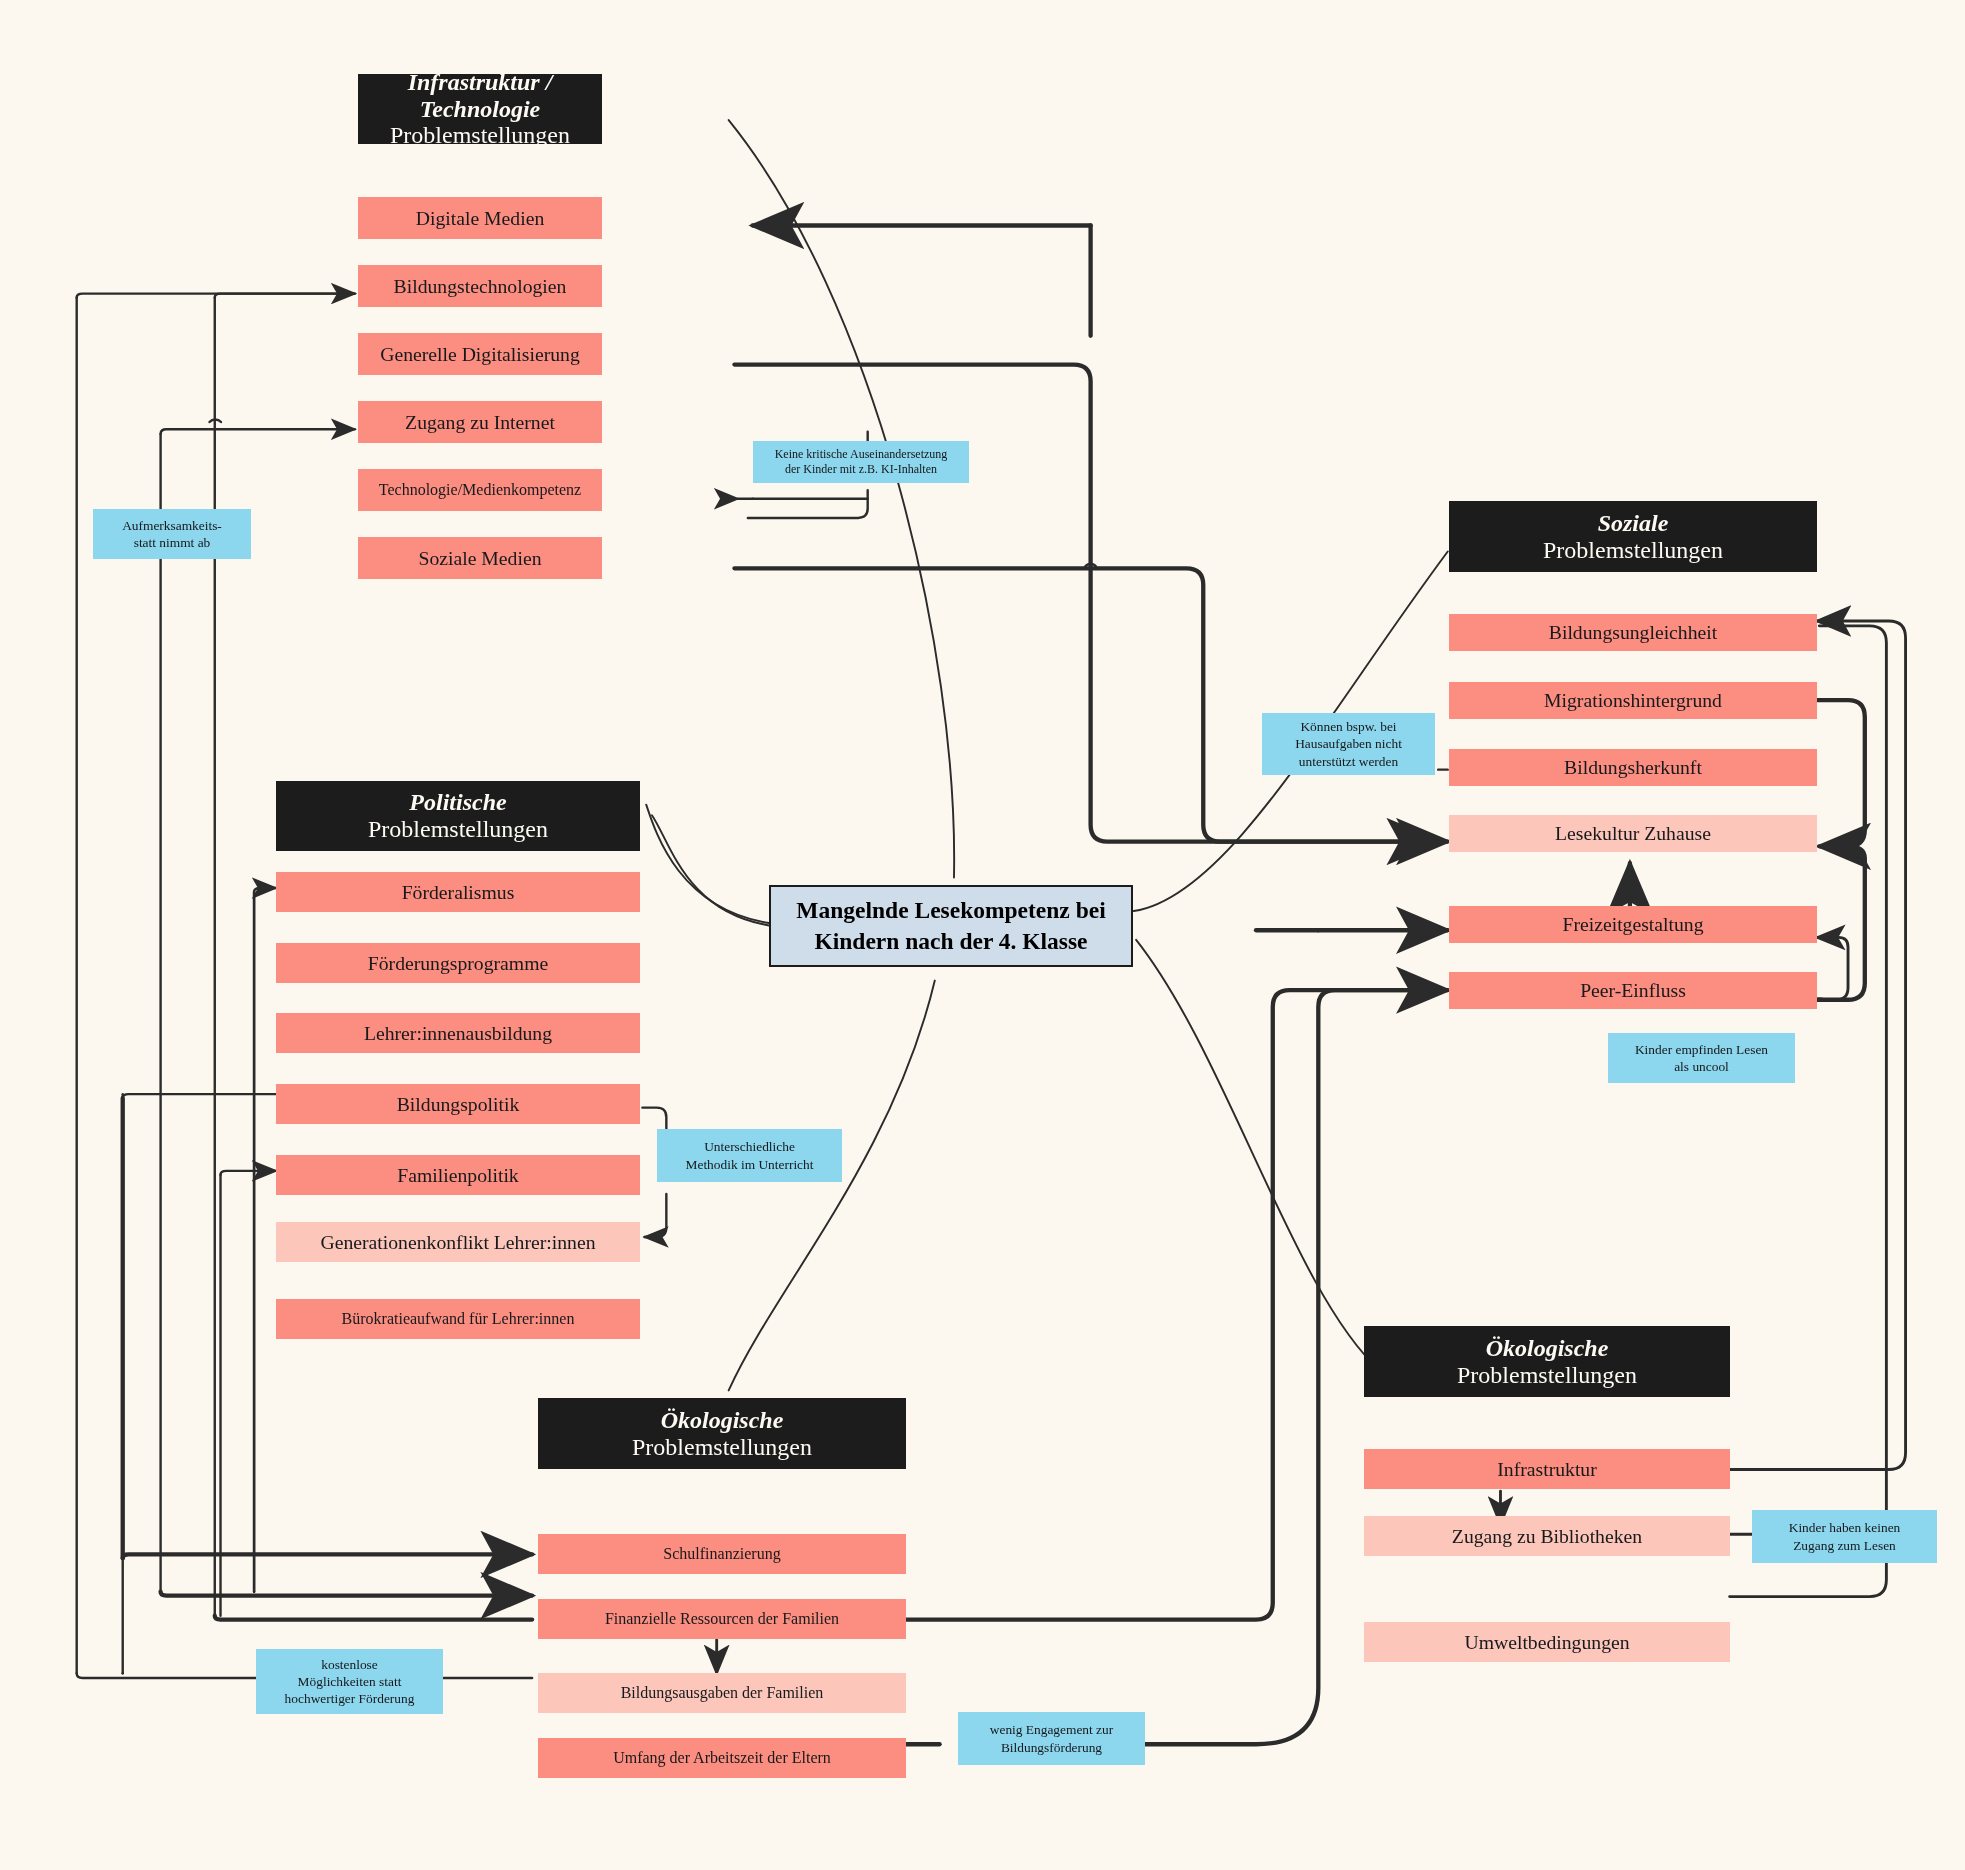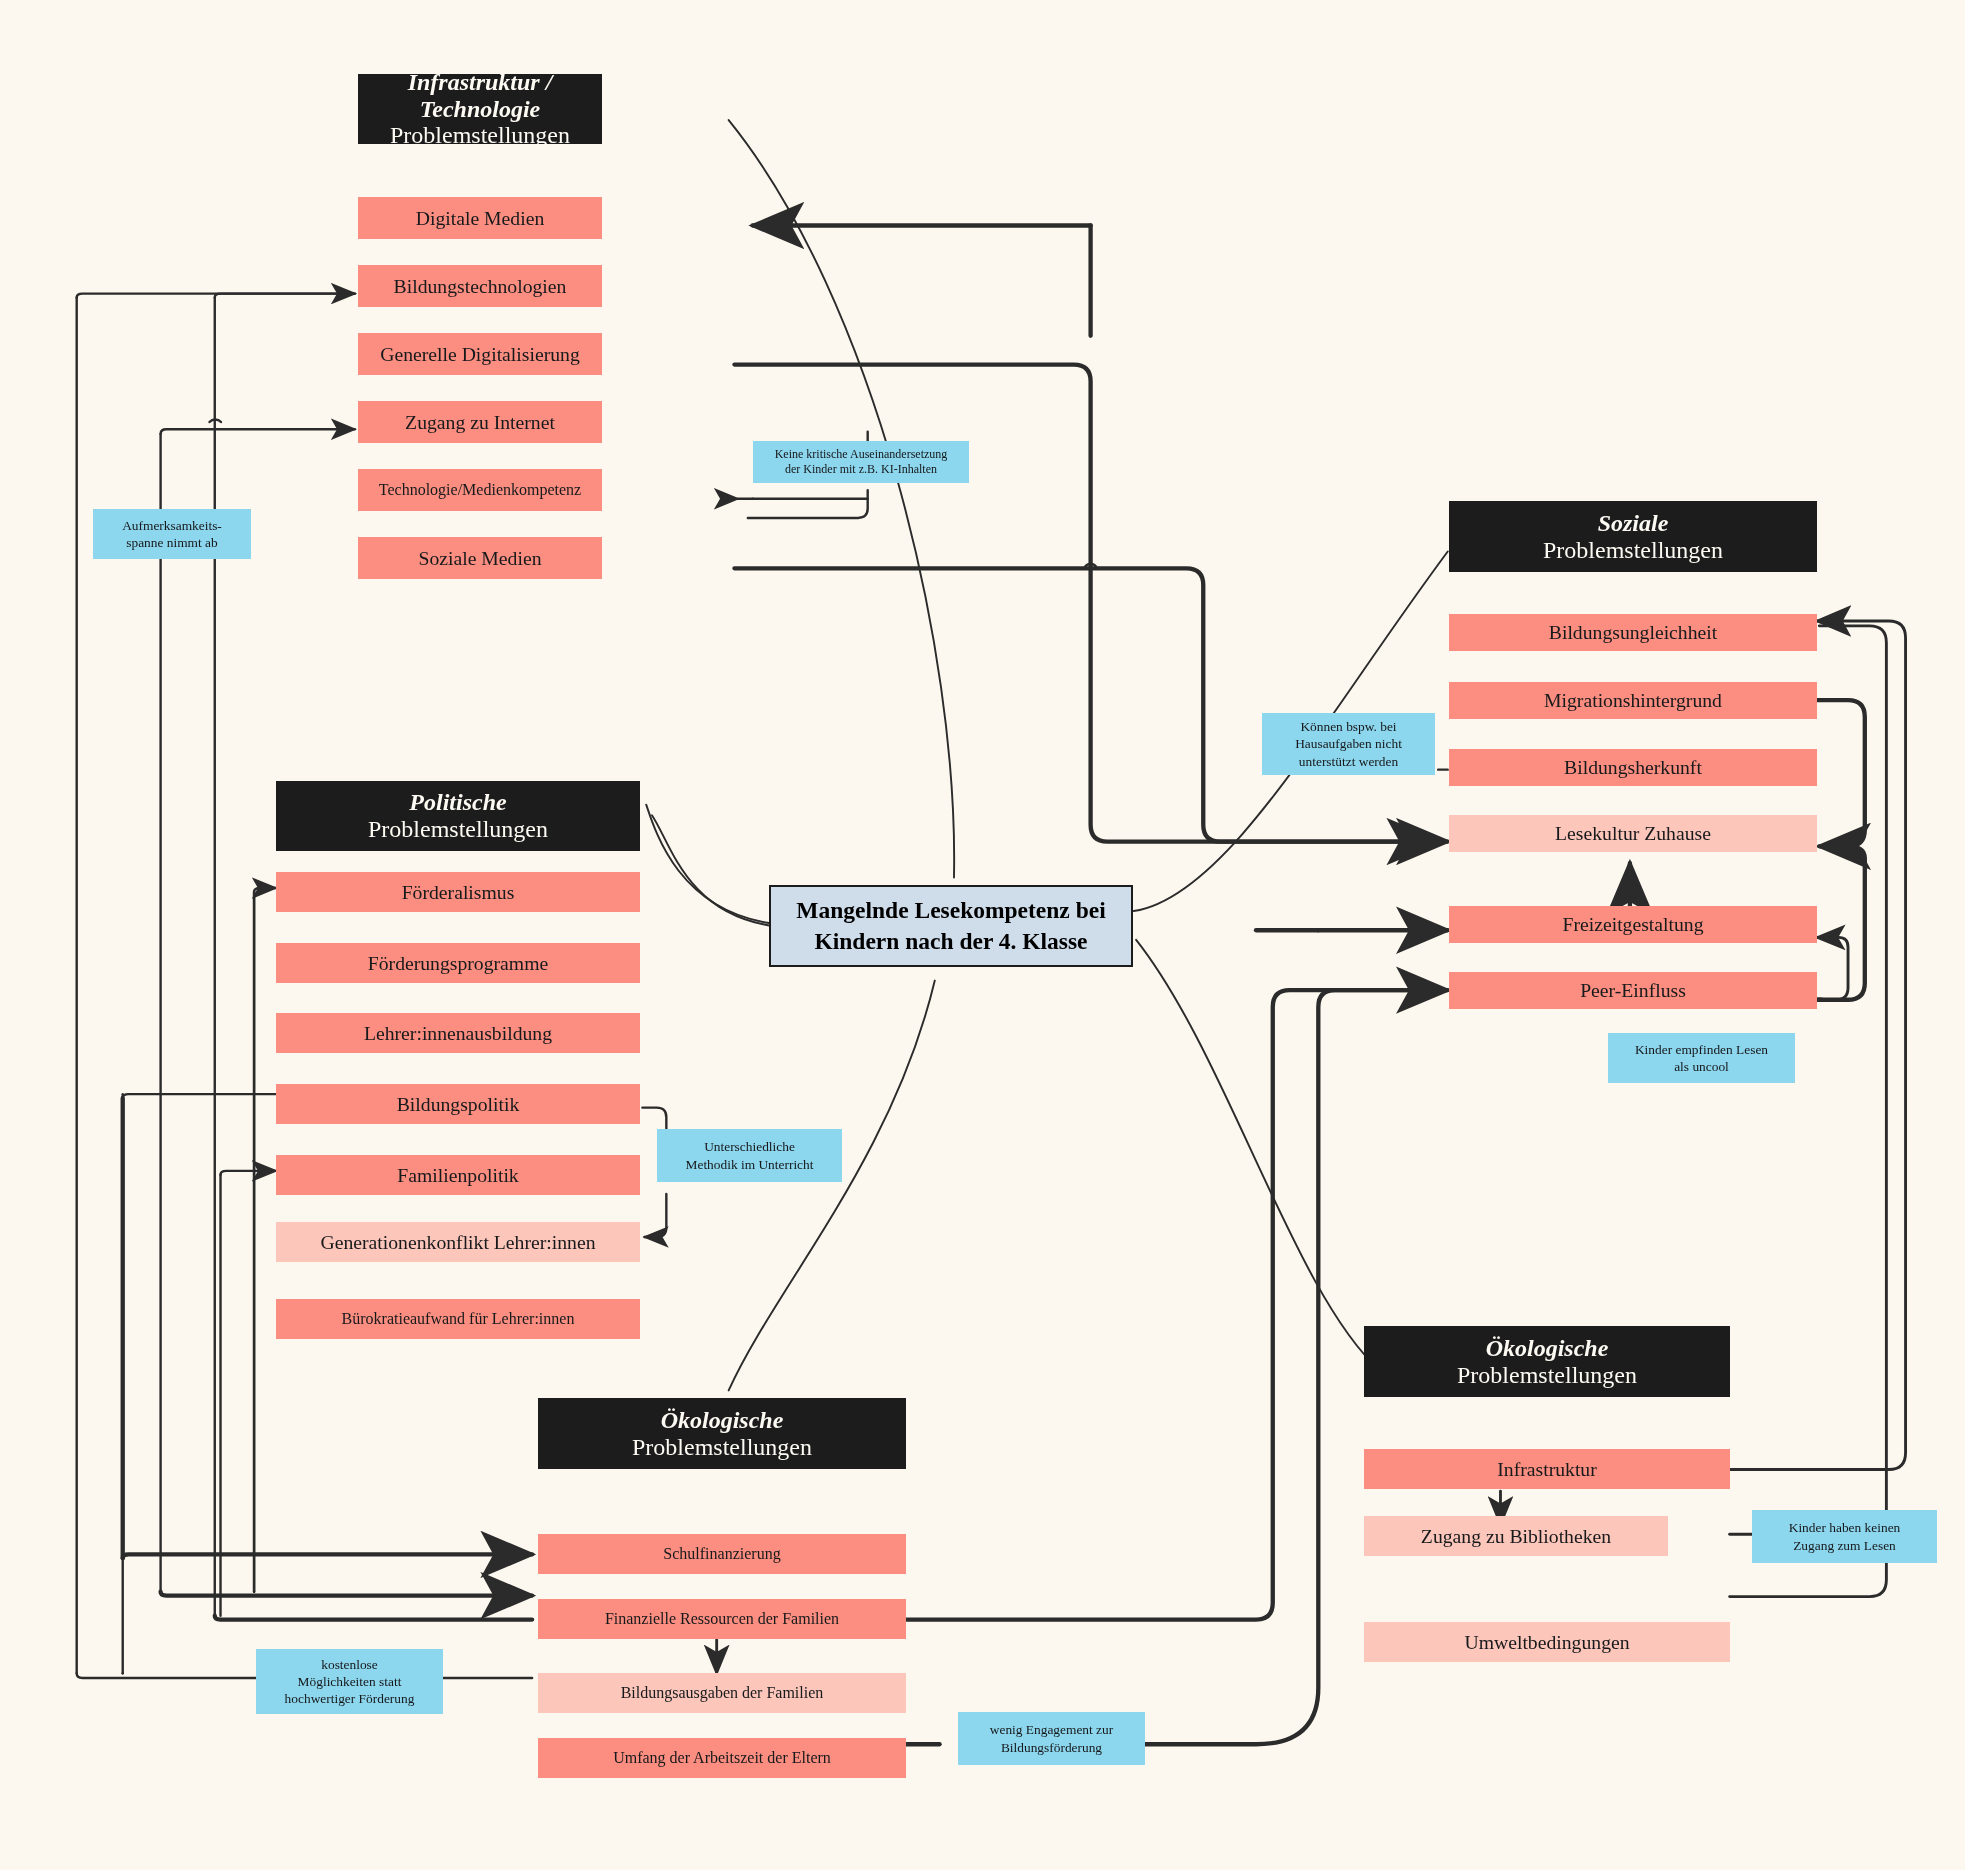--- a/index.html
+++ b/index.html
@@ -209,35 +209,35 @@
       <span>Umfang der Arbeitszeit der Eltern</span>
     </div>
 
   <div class="node cat" style="left:1364px;top:1326px;width:366px;height:71px;">
     <div class="l1">Ökologische</div>
     <div class="l2">Problemstellungen</div>
   </div>
   <div class="node item" style="left:1364px;top:1449px;width:366px;height:40px;">
       <span>Infrastruktur</span>
     </div>
-  <div class="node item pale" style="left:1364px;top:1516px;width:304px;height:40px;">
+  <div class="node item pale" style="left:1364px;top:1516px;width:366px;height:40px;">
       <span>Zugang zu Bibliotheken</span>
     </div>
   <div class="node item pale" style="left:1364px;top:1576px;width:366px;height:40px;margin-top:46px;">
       <span>Umweltbedingungen</span>
     </div>
 
   <div class="node center" style="left:769px;top:885px;width:364px;height:82px;flex-direction:column;">
     <div>Mangelnde Lesekompetenz bei</div>
     <div>Kindern nach der 4. Klasse</div>
   </div>
 
   <div class="node note" style="left:93px;top:509px;width:158px;height:50px;flex-direction:column;">
     <div>Aufmerksamkeits-</div>
-    <div>spanne nimmt ab</div>
+    <div>statt nimmt ab</div>
   </div>
 
   <div class="node note tiny" style="left:753px;top:441px;width:216px;height:42px;flex-direction:column;">
     <div>Keine kritische Auseinandersetzung</div>
     <div>der Kinder mit z.B. KI-Inhalten</div>
   </div>
 
   <div class="node note" style="left:1262px;top:713px;width:173px;height:62px;flex-direction:column;">
     <div>Können bspw. bei</div>
     <div>Hausaufgaben nicht</div>

